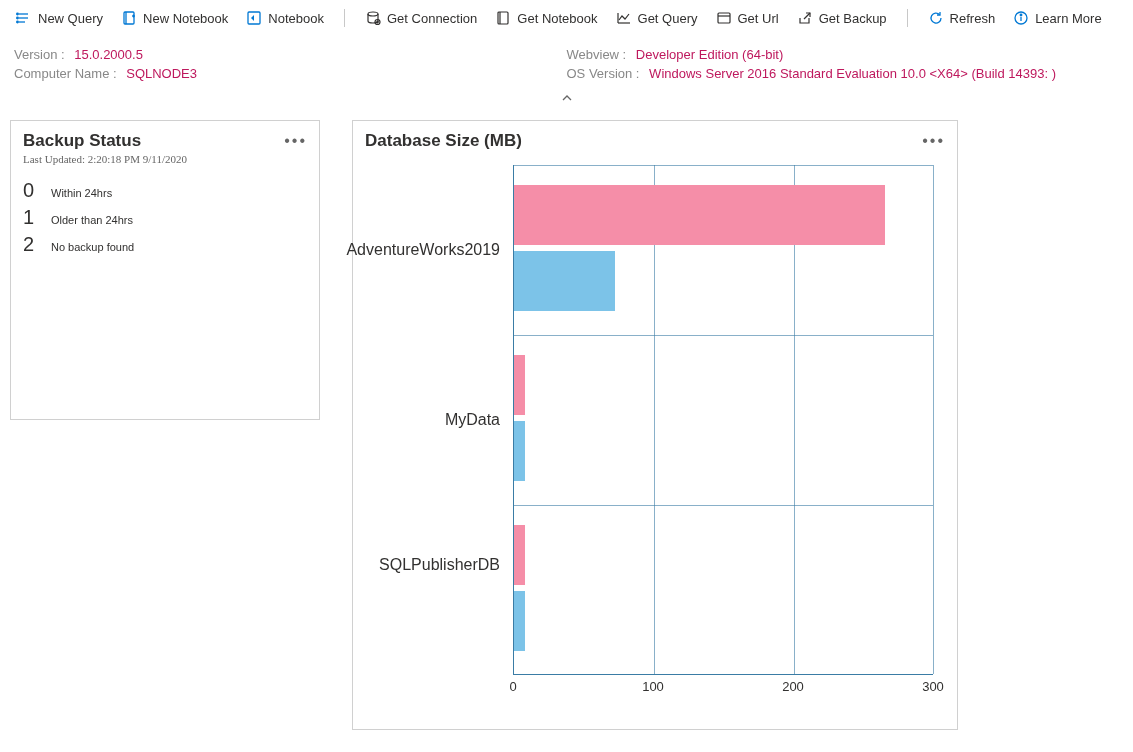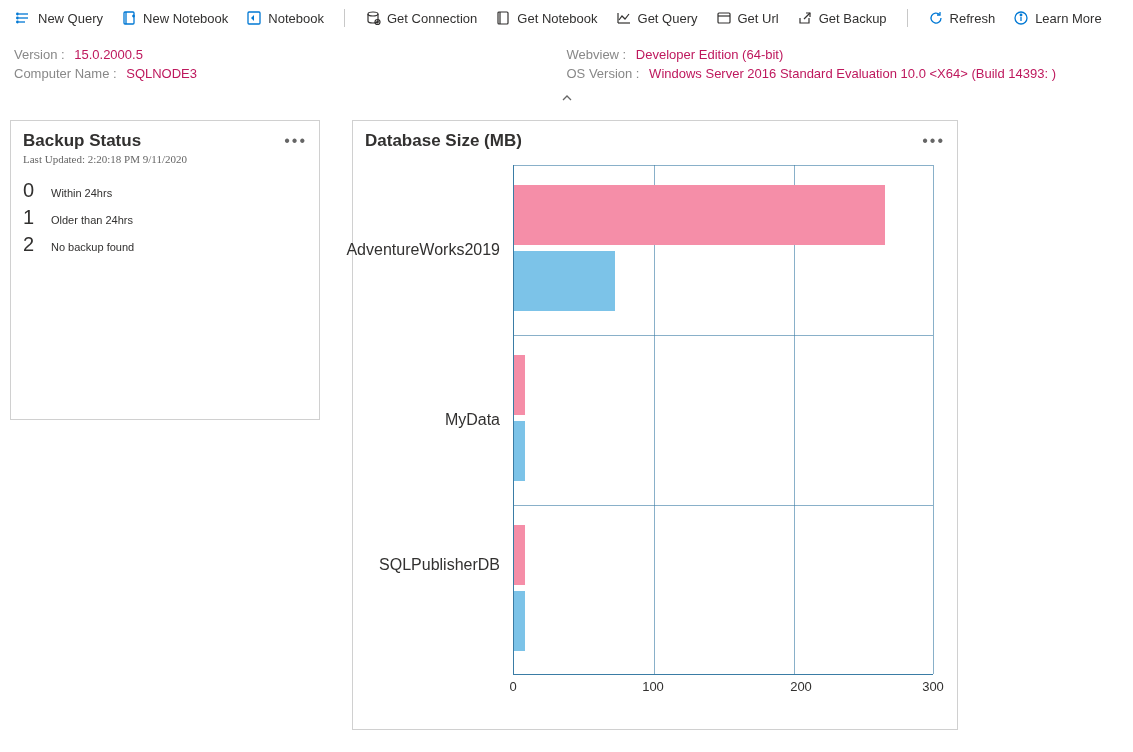--- a/index.html
+++ b/index.html
@@ -387,19 +387,19 @@
         <div class="chart-bar bar-pink" style="top:190px; left:0; width:11px"></div>
         <div class="chart-bar bar-blue" style="top:256px; left:0; width:11px"></div>
 
         <div class="chart-bar bar-pink" style="top:360px; left:0; width:11px"></div>
         <div class="chart-bar bar-blue" style="top:426px; left:0; width:11px"></div>
       </div>
 
       <div class="chart-x-labels">
         <div class="chart-x-label" style="left:0px">0</div>
         <div class="chart-x-label" style="left:140px">100</div>
-        <div class="chart-x-label" style="left:288px">200</div>
+        <div class="chart-x-label" style="left:280px">200</div>
         <div class="chart-x-label" style="left:420px">300</div>
       </div>
     </div>
   </div>
 
 </div>
 
 </body></html>

